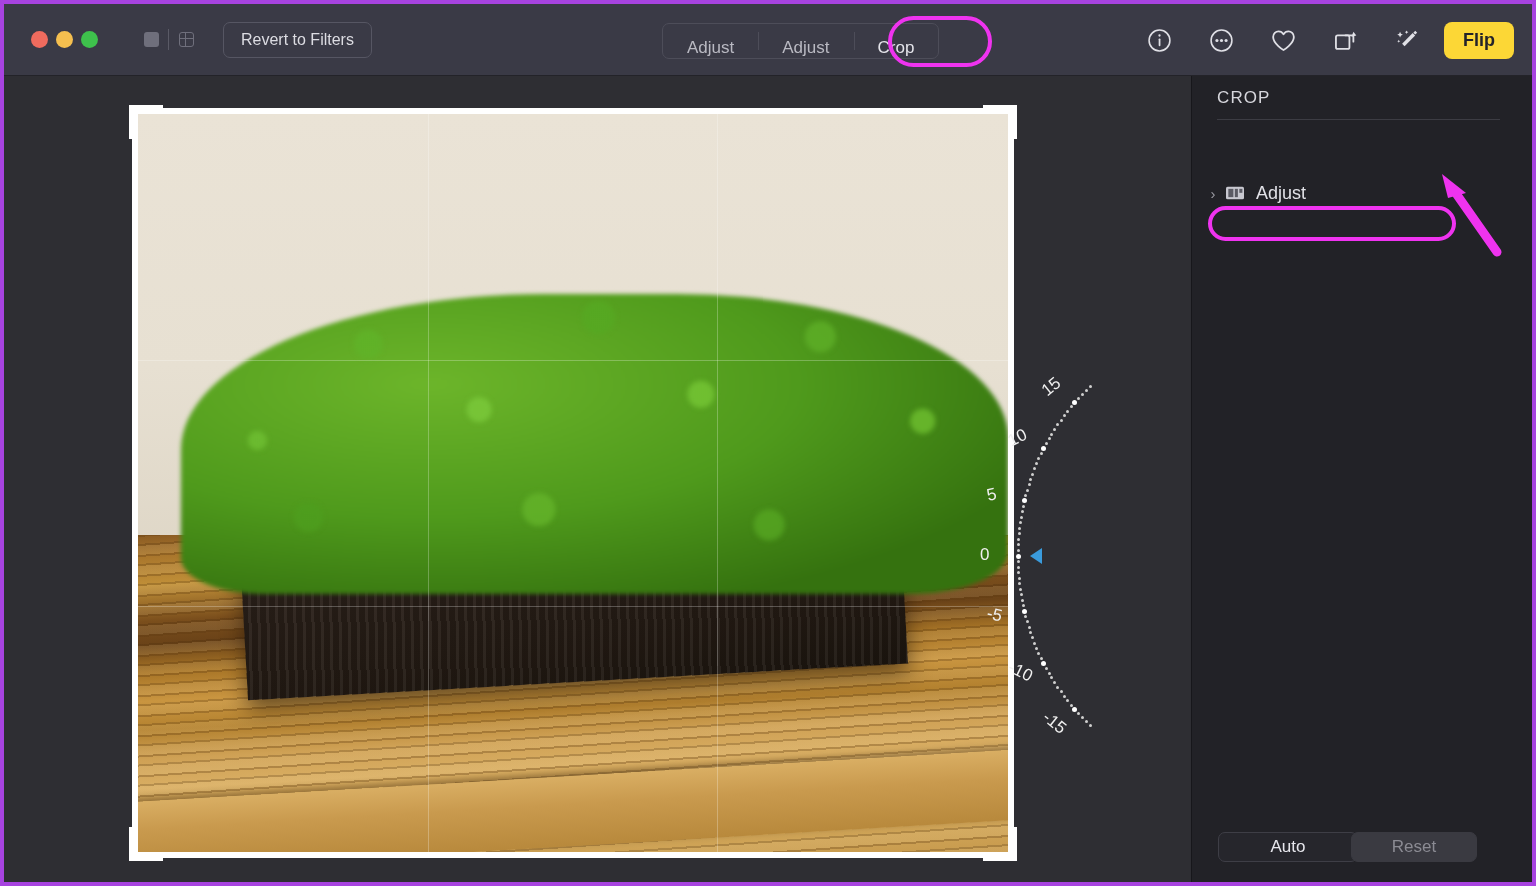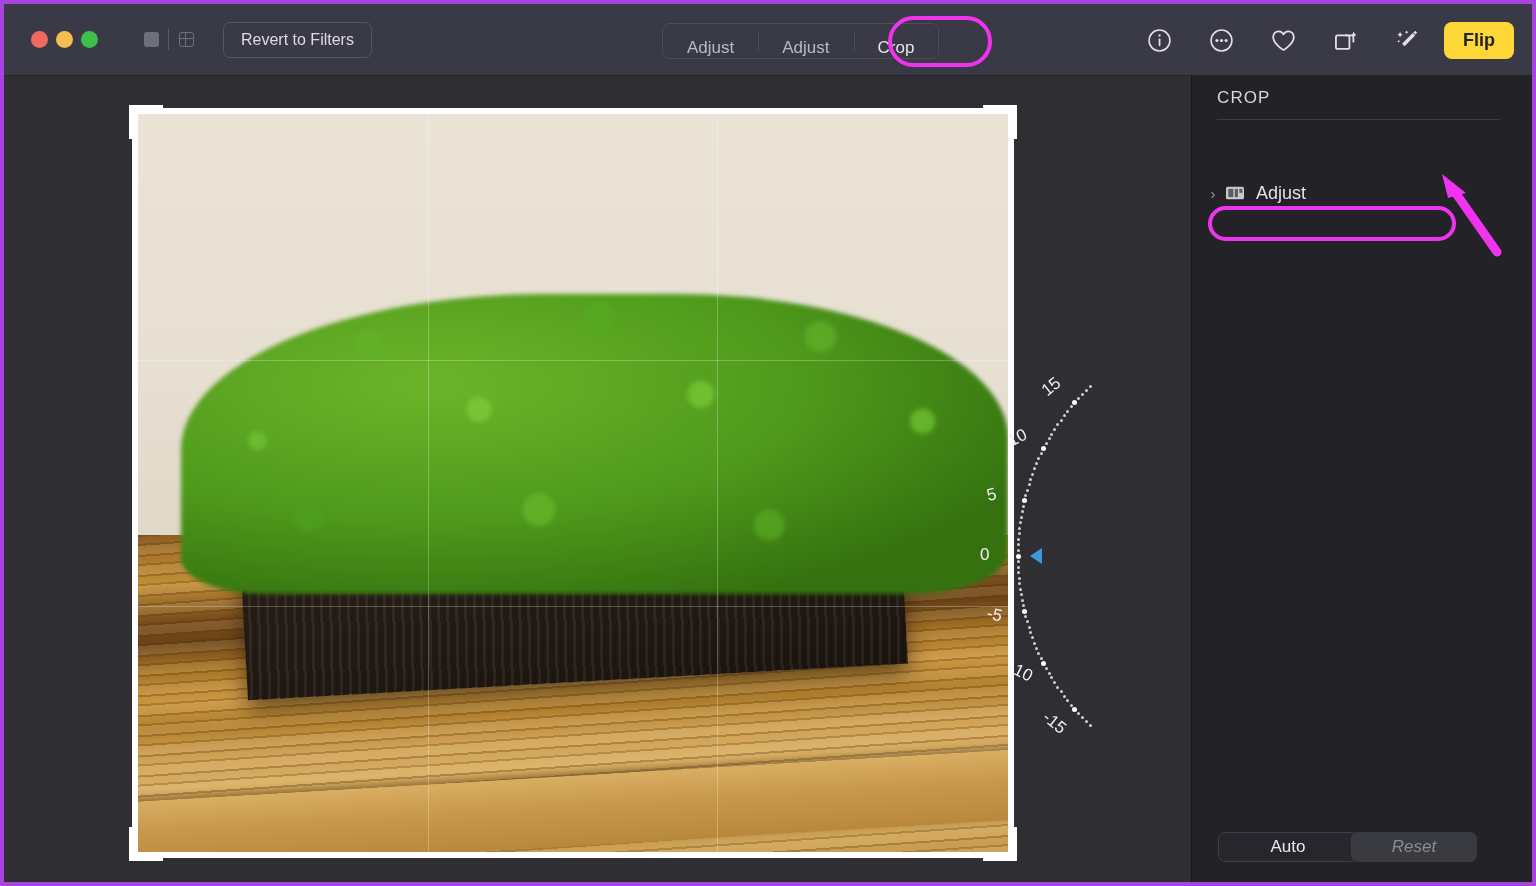--- a/index.html
+++ b/index.html
@@ -304,21 +304,20 @@
     left: 26px; width: 140px;
     background: #26262c;
     border: 1px solid #3e3e46;
     color: #e6e6ec;
   }
   #reset-btn {
     left: 159px; width: 126px;
     background: #3a3a41;
     border: 1px solid #3a3a41;
     color: #8b8b93;
-    font-style: italic;
   }
 </style>
 </head>
 <body>
 
 <div id="root">
 
   <div id="toolbar">
 
     <div class="traffic">

